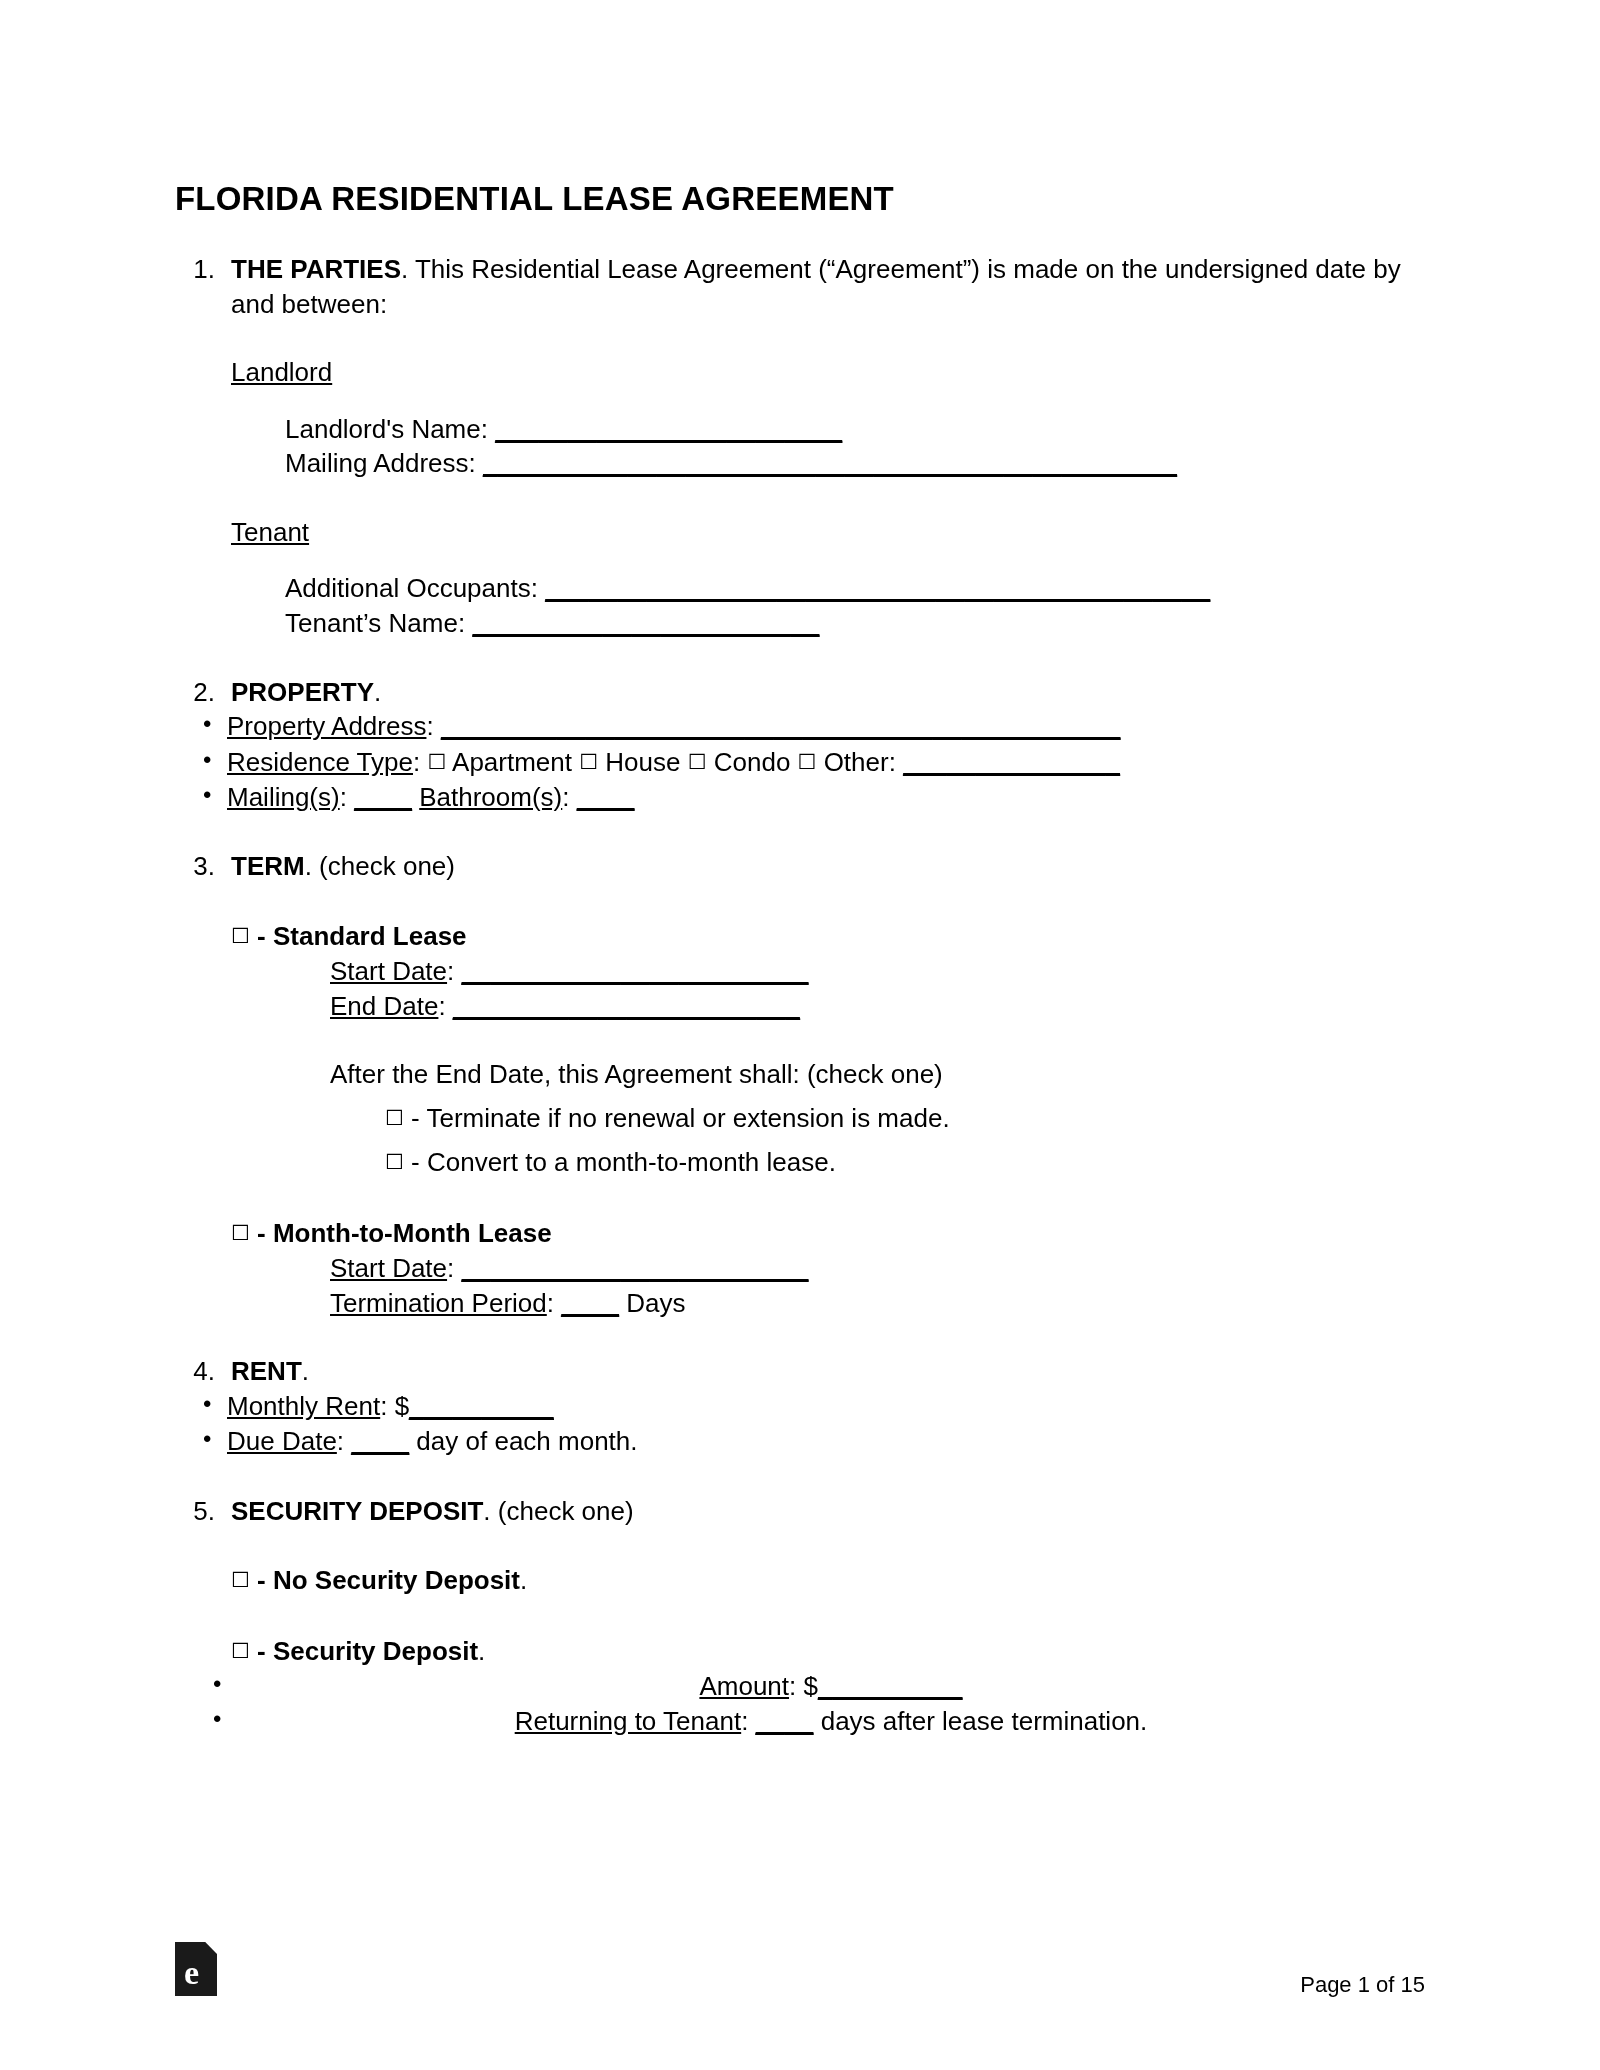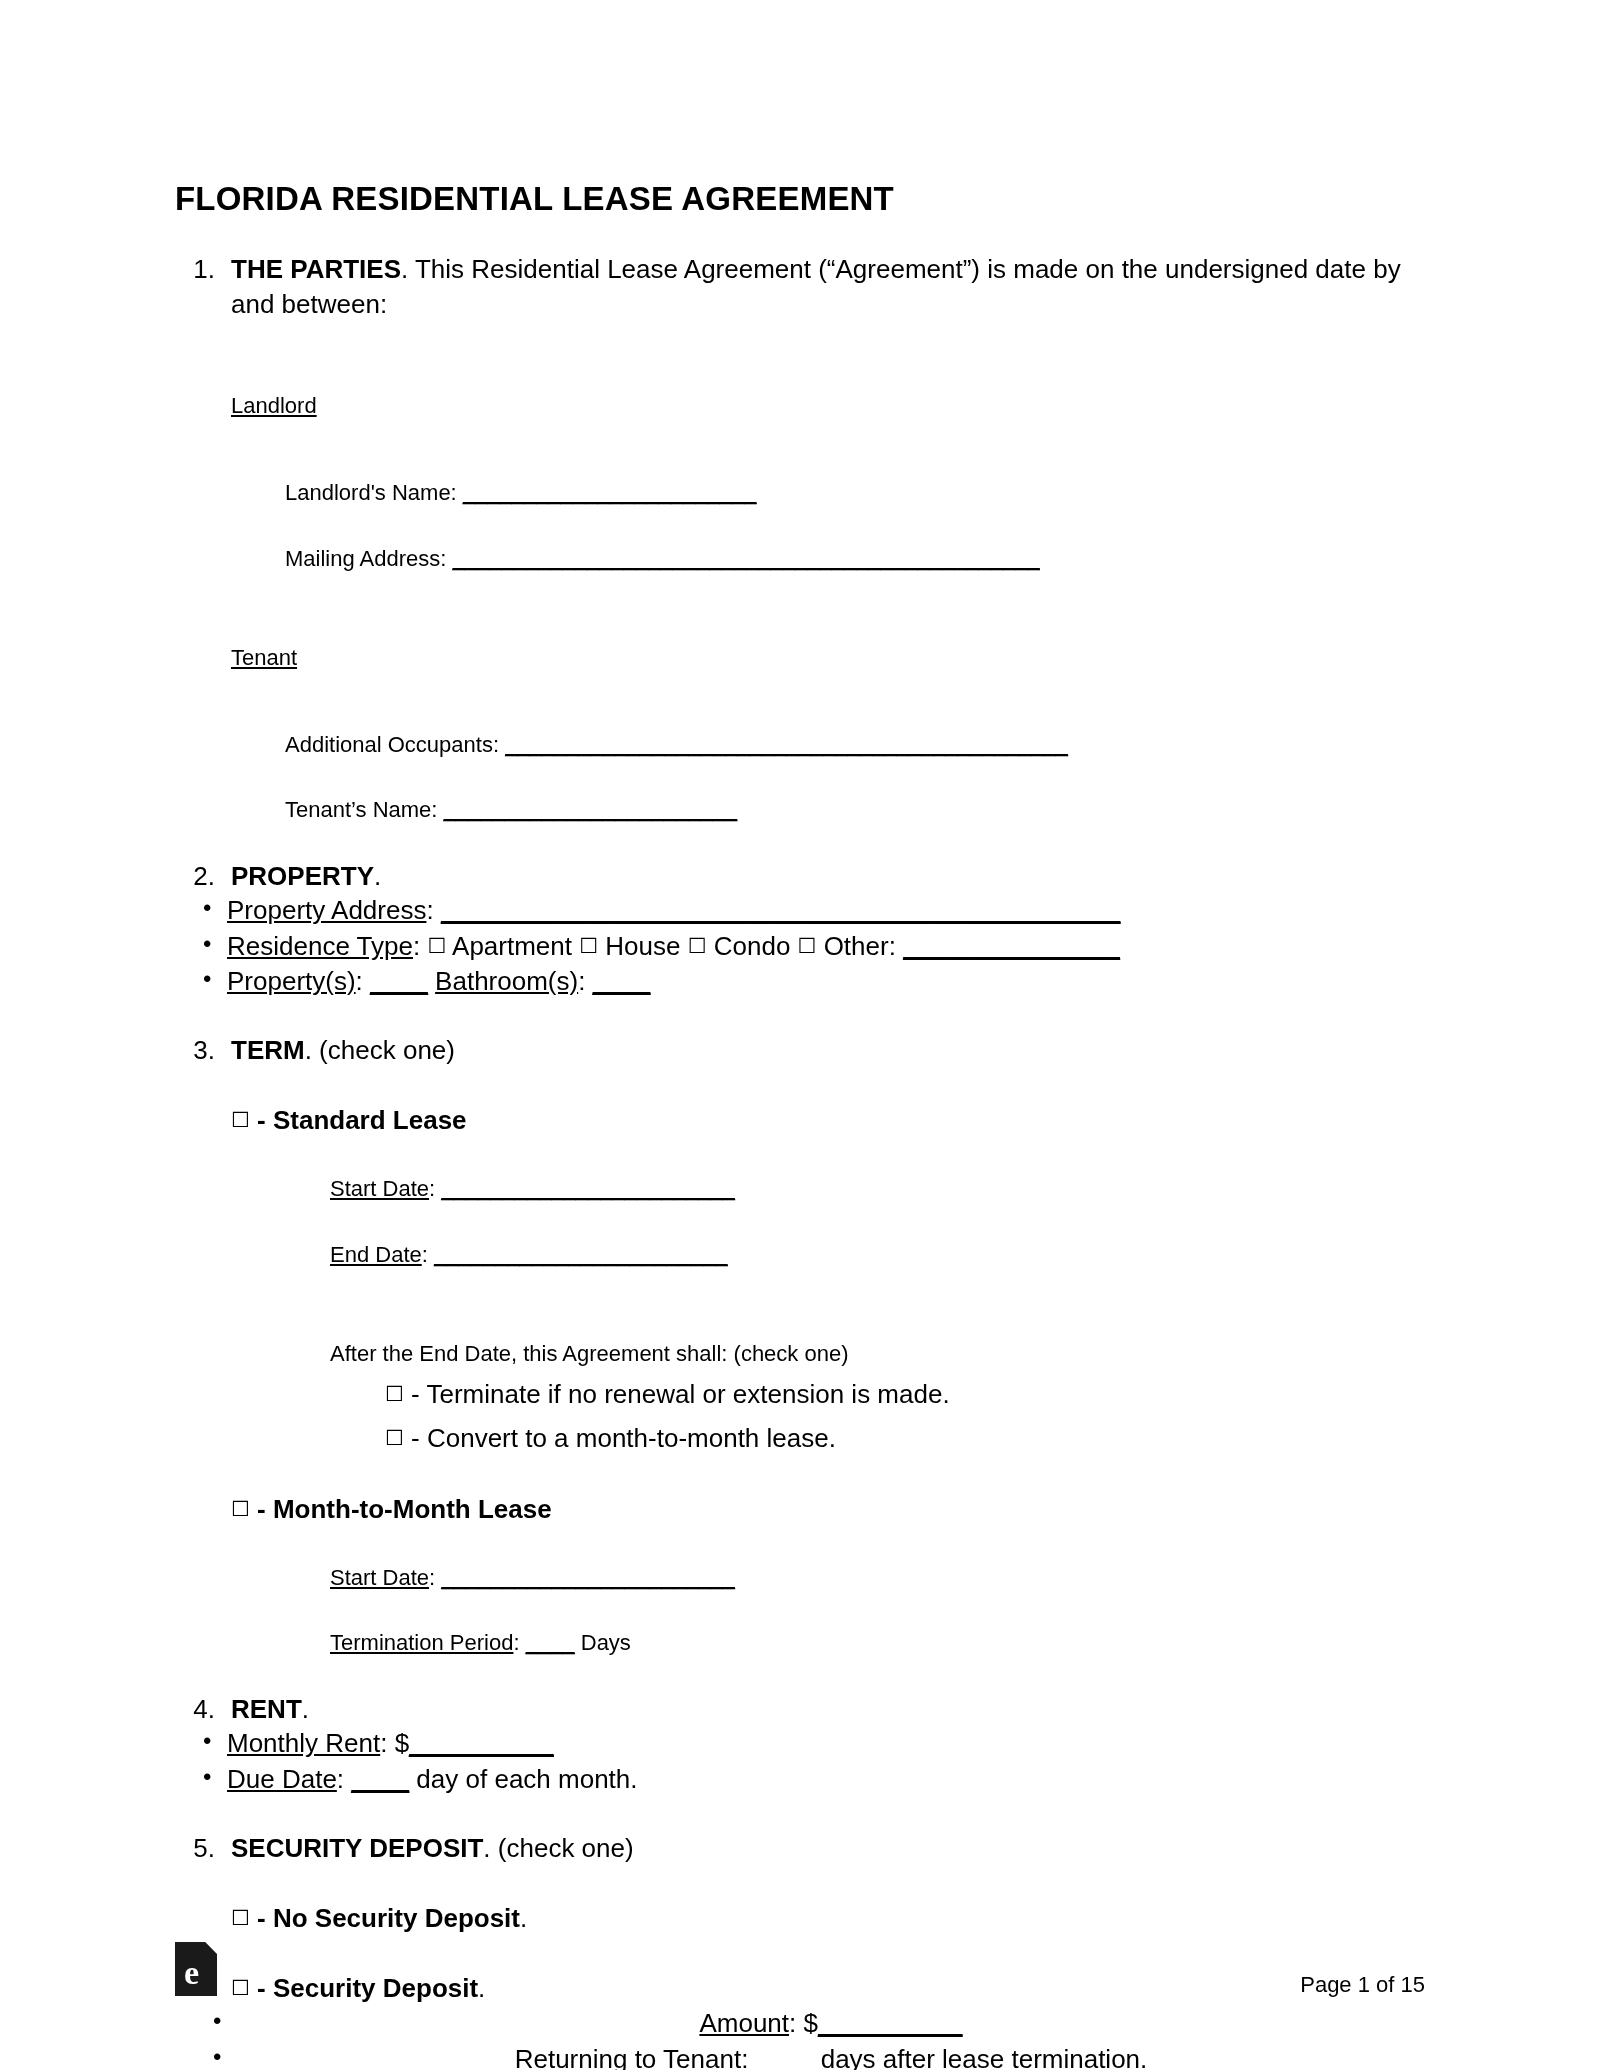--- a/index.html
+++ b/index.html
@@ -20,23 +20,22 @@
     box-sizing: border-box;
     padding: 150px 175px 0 175px;
   }
   .doc-title {
     font-size: 33px;
     font-weight: bold;
     letter-spacing: 0.2px;
     margin: 30px 0 34px 0;
   }
   .body-text {
-    font-size: 22px;
+    font-size: 26px;
     line-height: 1.33;
-    margin-top: 36px;
   }
   
   .clause {
     display: flex;
     align-items: flex-start;
     margin-top: 0;
   }
   .clause-num {
     width: 56px;
     flex: 0 0 56px;
@@ -189,21 +188,21 @@
     <li>
       <u>Property Address</u><span>: </span><span class="blank-line">_______________________________________________</span>
     </li>
     <li>
       <u>Residence Type</u><span>: </span><span class="chk">☐</span><span> Apartment</span>
       <span class="chk">☐</span><span> House</span>
       <span class="chk">☐</span><span> Condo</span>
       <span class="chk">☐</span><span> Other: </span><span class="blank-line">_______________</span>
     </li>
     <li>
-      <u>Property(s)</u><span>: </span><span class="blank-line">____</span>
+      <u>Mailing(s)</u><span>: </span><span class="blank-line">____</span>
       <u>Bathroom(s)</u><span>: </span><span class="blank-line">____</span>
     </li>
   </ul>
 
   <div class="spacer-md"></div>
 
   <div class="clause">
     <div class="clause-num">3.</div>
     <div class="clause-body">
       <b>TERM</b><span>. (check one)</span>

